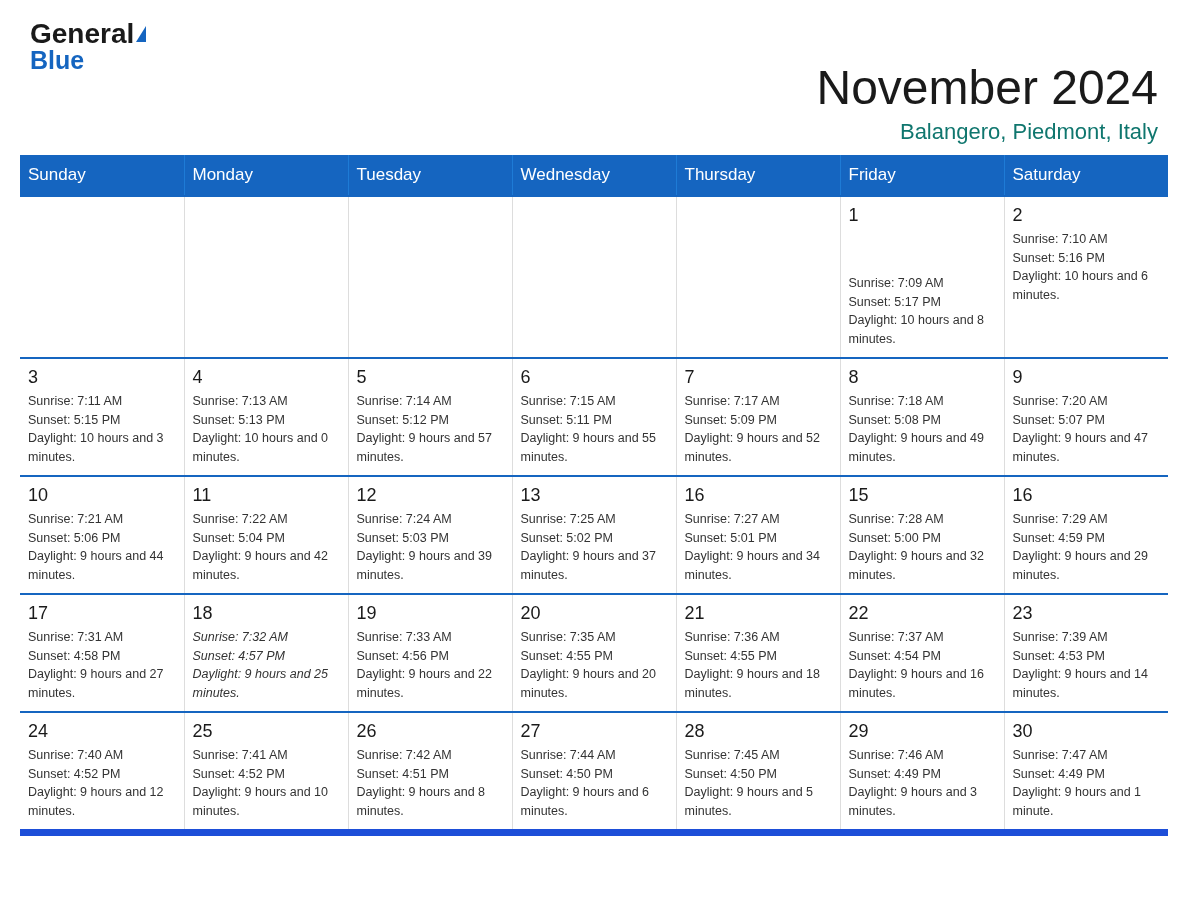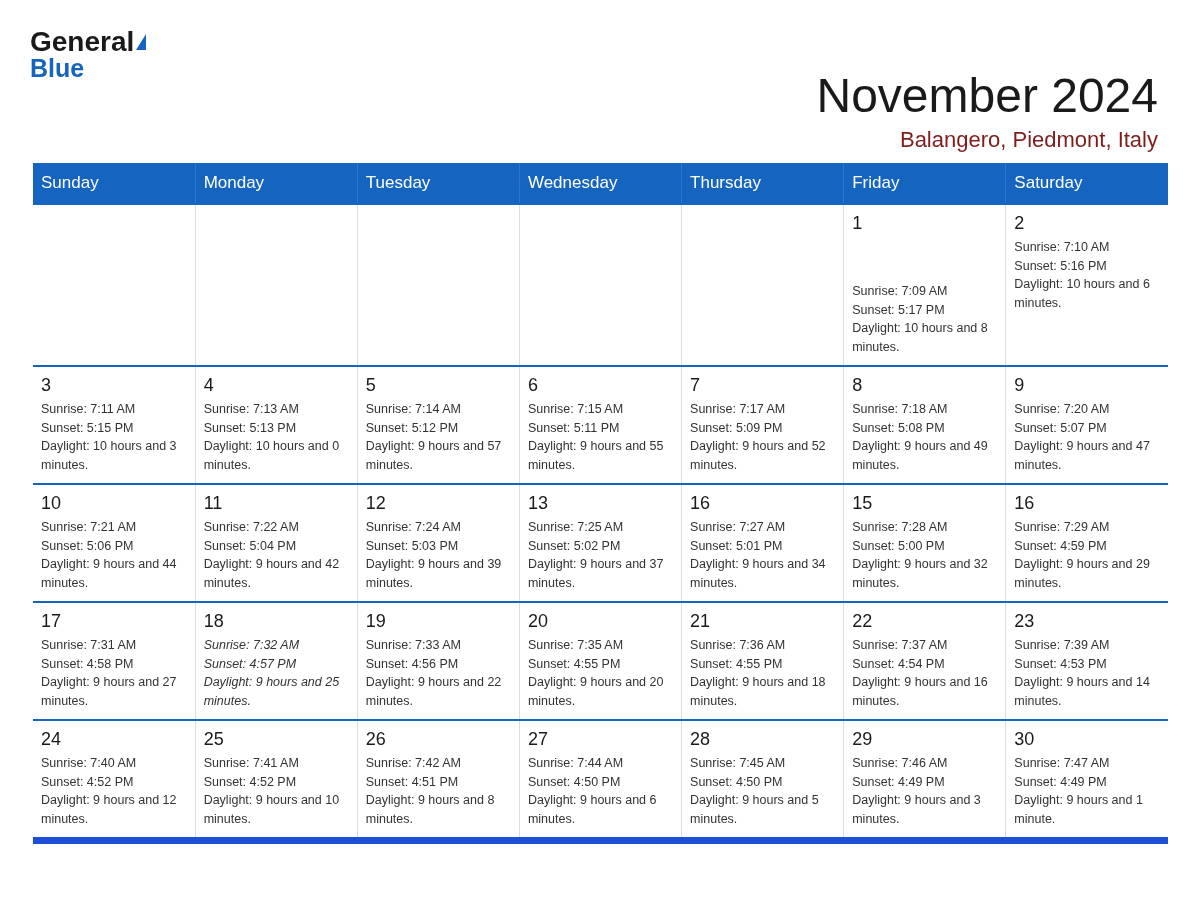--- a/index.html
+++ b/index.html
@@ -7,21 +7,21 @@
       font-family: Arial, sans-serif;
       background: #fff;
       color: #333;
       width: 1188px;
       min-height: 918px;
     }
     .header {
       display: flex;
       justify-content: space-between;
       align-items: flex-start;
-      padding: 28px 30px 10px 30px;
+      padding: 20px 30px 10px 30px;
     }
     .logo {
       display: flex;
       flex-direction: column;
       align-items: flex-start;
     }
     .logo-general {
       font-size: 28px;
       font-weight: bold;
       color: #1a1a1a;
@@ -52,25 +52,25 @@
       margin-top: 42px;
     }
     .calendar-title {
       font-size: 48px;
       font-weight: normal;
       color: #1a1a1a;
       line-height: 1.1;
     }
     .calendar-subtitle {
       font-size: 22px;
-      color: #7f1d1d;
+      color: #0f766e;
       margin-top: 4px;
     }
     .calendar-wrapper {
-      padding: 0 20px 20px 33px;
+      padding: 0 20px 20px 20px;
     }
     table {
       width: 100%;
       border-collapse: collapse;
     }
     thead tr {
       background-color: #1565c0;
       color: #fff;
     }
     thead th {

